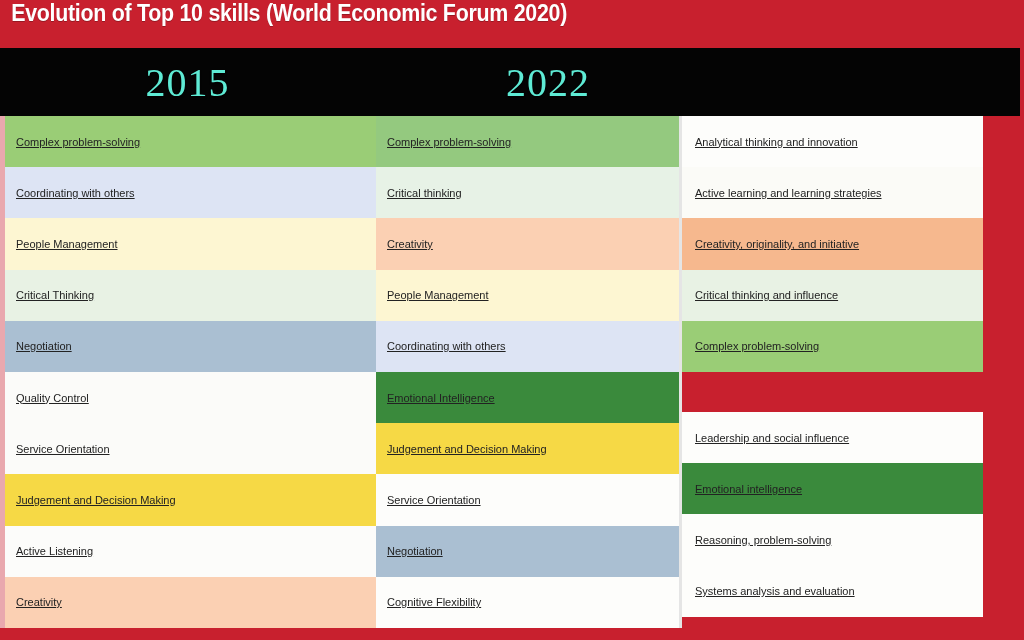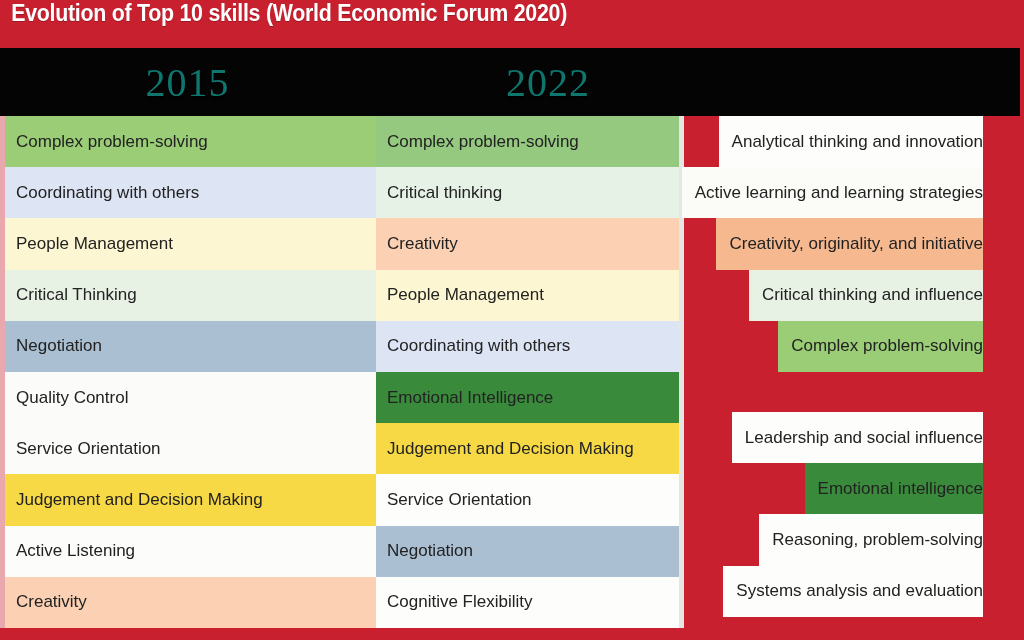--- a/index.html
+++ b/index.html
@@ -30,21 +30,21 @@
     text-shadow:0 1px 0 rgba(0,0,0,0.25);
   }
   
   #year-header{
     position:absolute;left:0;top:48px;width:1024px;height:68px;
     background:#040404;
     display:flex;
   }
   .year-cell{
     display:flex;align-items:center;justify-content:center;
-    color:#0f766e;
+    color:#5eead4;
     font-size:40px;
     font-weight:normal;
     letter-spacing:1px;
     font-family:"Liberation Serif", serif;
     text-shadow:0 2px 2px rgba(0,0,0,0.8);
   }
   .year-cell.c1{width:375px;}
   .year-cell.c2{width:303px;}
   .year-cell.c3{width:346px;background:#040404;}
   
@@ -53,30 +53,31 @@
     display:flex;
     box-sizing:border-box;
     border-left:5px solid #e9a8ae;
   }
   .column{
     display:flex;flex-direction:column;
     box-sizing:border-box;
   }
   .column.c1{width:371px;}
   .column.c2{width:303px;}
-  .column.c3{width:304px;border-left:5px solid #e5e5e5;align-items:flex-end;}
+  .column.c3{width:304px;border-left:3px solid #e5e5e5;}
   .cell{
     height:51.2px;
     display:flex;align-items:center;
     box-sizing:border-box;
     padding-left:11px;
-    font-size:17px;
+    font-size:11px;
     color:#222222;
     white-space:nowrap;
     overflow:hidden;
+    text-decoration:underline;
   }
   .column.c3 .cell{padding-left:13px;}
   
   #bottom-bar{
     position:absolute;left:0;bottom:0;width:1024px;height:12px;
     background:#c8202e;
   }
   #right-edge{
     position:absolute;right:0;top:48px;width:4px;height:580px;
     background:#c8202e;

